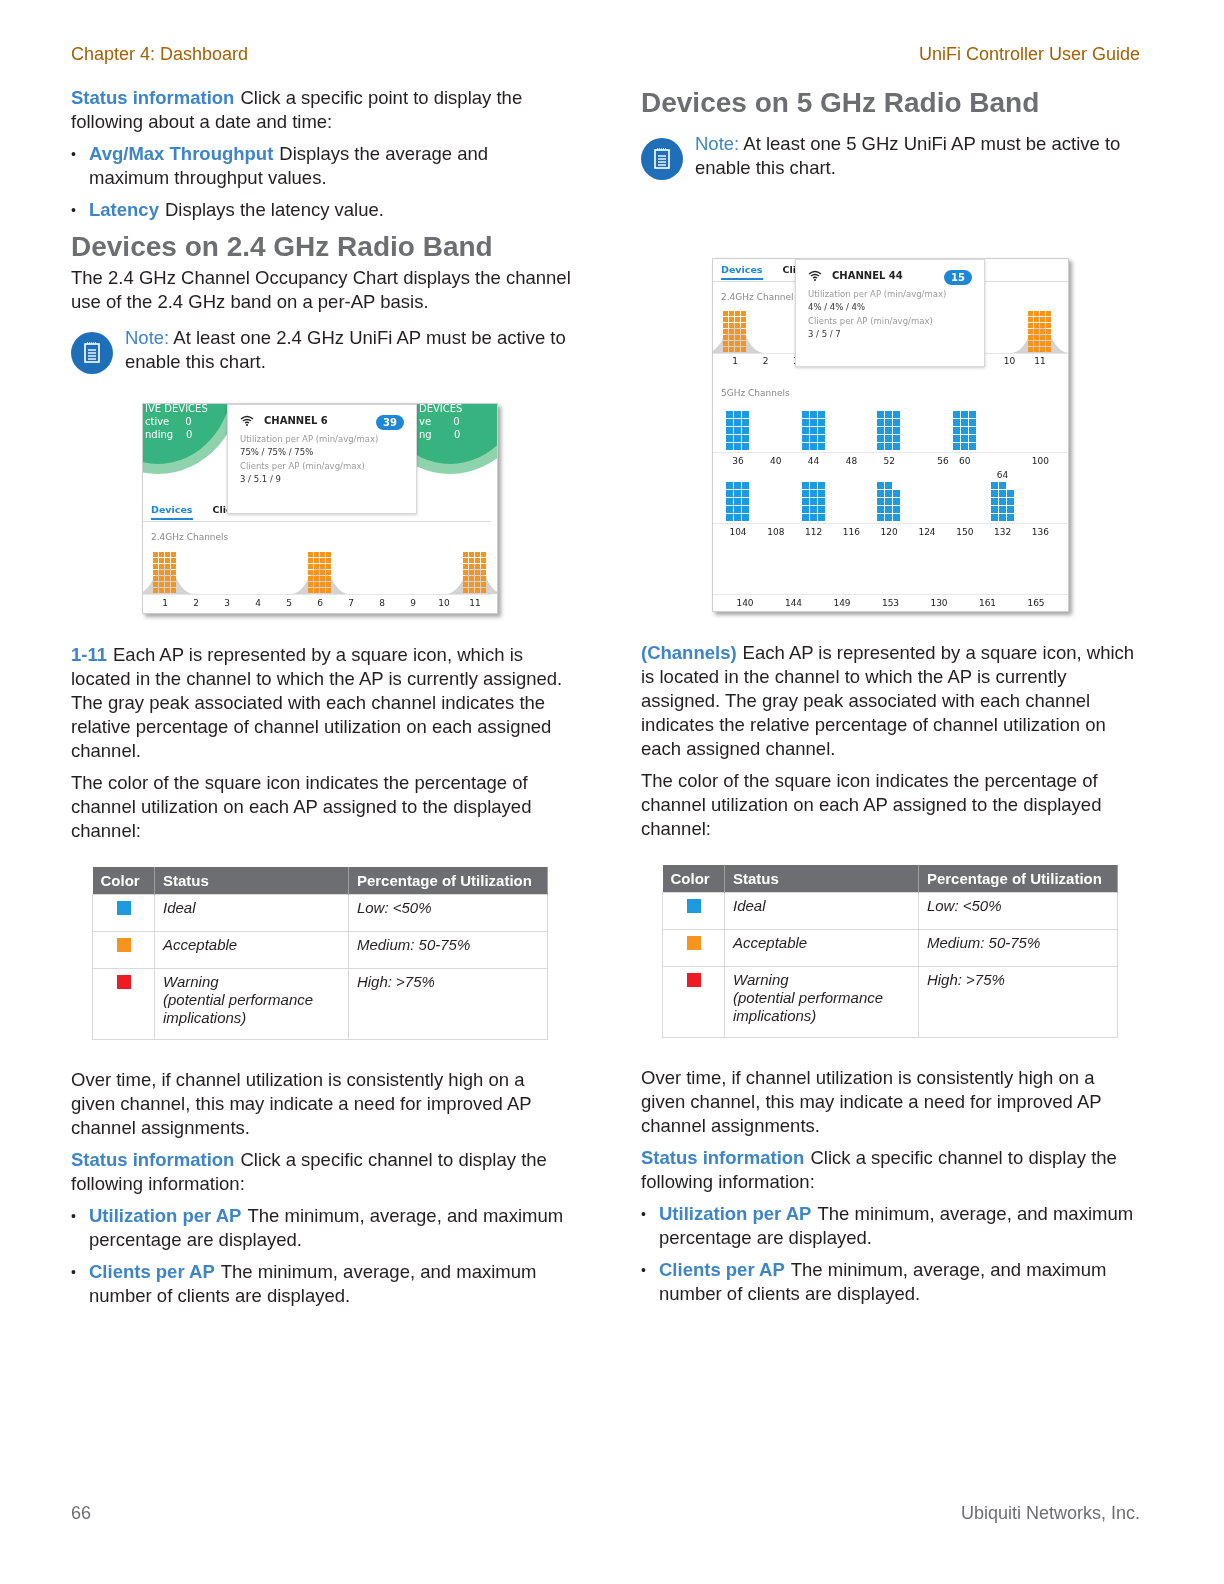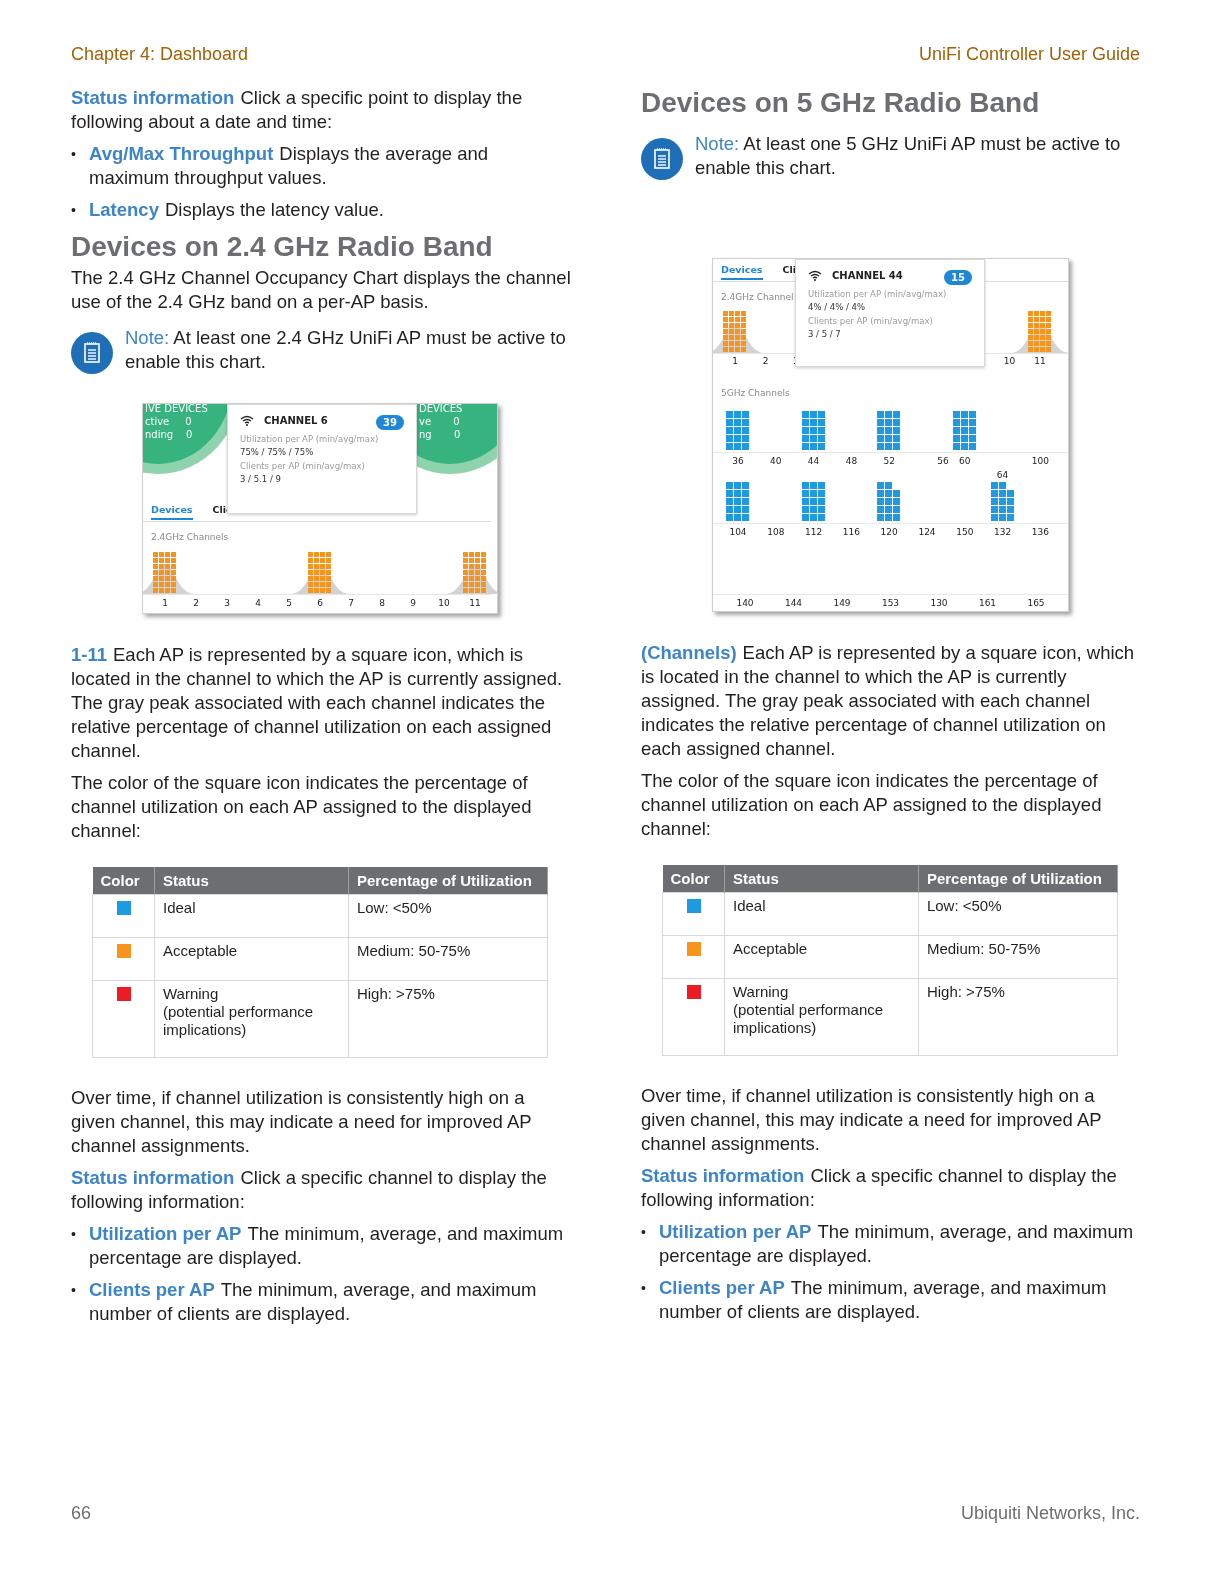--- a/index.html
+++ b/index.html
@@ -32,21 +32,21 @@
   .tt-value { font-size: 8.5px; color: #333; margin-top: 3px; }
   .tabs { position: absolute; font-size: 9.5px; font-weight: bold; }
   .tab-devices { color: #1e88d6; border-bottom: 2px solid #1e88d6; padding-bottom: 3px; }
   .tab-clients { color: #222; margin-left: 20px; }
   .section-label { position: absolute; font-size: 9px; color: #888; }
   .axis-label { position: absolute; font-size: 9px; color: #222; text-align: center; width: 30px; margin-left: -15px; }
   .baseline { position: absolute; height: 1px; background: #ddd; }
   .block-stack { position: absolute; display: grid; gap: 1px; }
   table.util { border-collapse: collapse; width: 456px; margin-left: 21px; margin-top: 24px; }
   table.util th { background: #6d6e71; color: #fff; font-size: 15px; text-align: left; padding: 5px 8px; border-right: 1px solid #a0a0a0; font-weight: bold; }
-  table.util td { font-size: 15px; padding: 4px 8px 18px 8px; border: 1px solid #d9d9d9; vertical-align: top; line-height: 18px; }
+  table.util td { font-size: 15px; padding: 4px 8px 12px 8px; border: 1px solid #d9d9d9; vertical-align: top; line-height: 18px; font-style: italic; }
   table.util td.swatch-cell { text-align: center; width: 62px; }
   .swatch { display: inline-block; width: 14px; height: 14px; margin-top: 2px; }
   .donut { position: absolute; border-radius: 50%; }
   .donut-text { position: absolute; color: #fff; font-size: 10px; line-height: 13px; }
 </style>
 </head>
 <body>
 
 <div class="running-head rh-left">Chapter 4: Dashboard</div>
 <div class="running-head rh-right">UniFi Controller User Guide</div>

